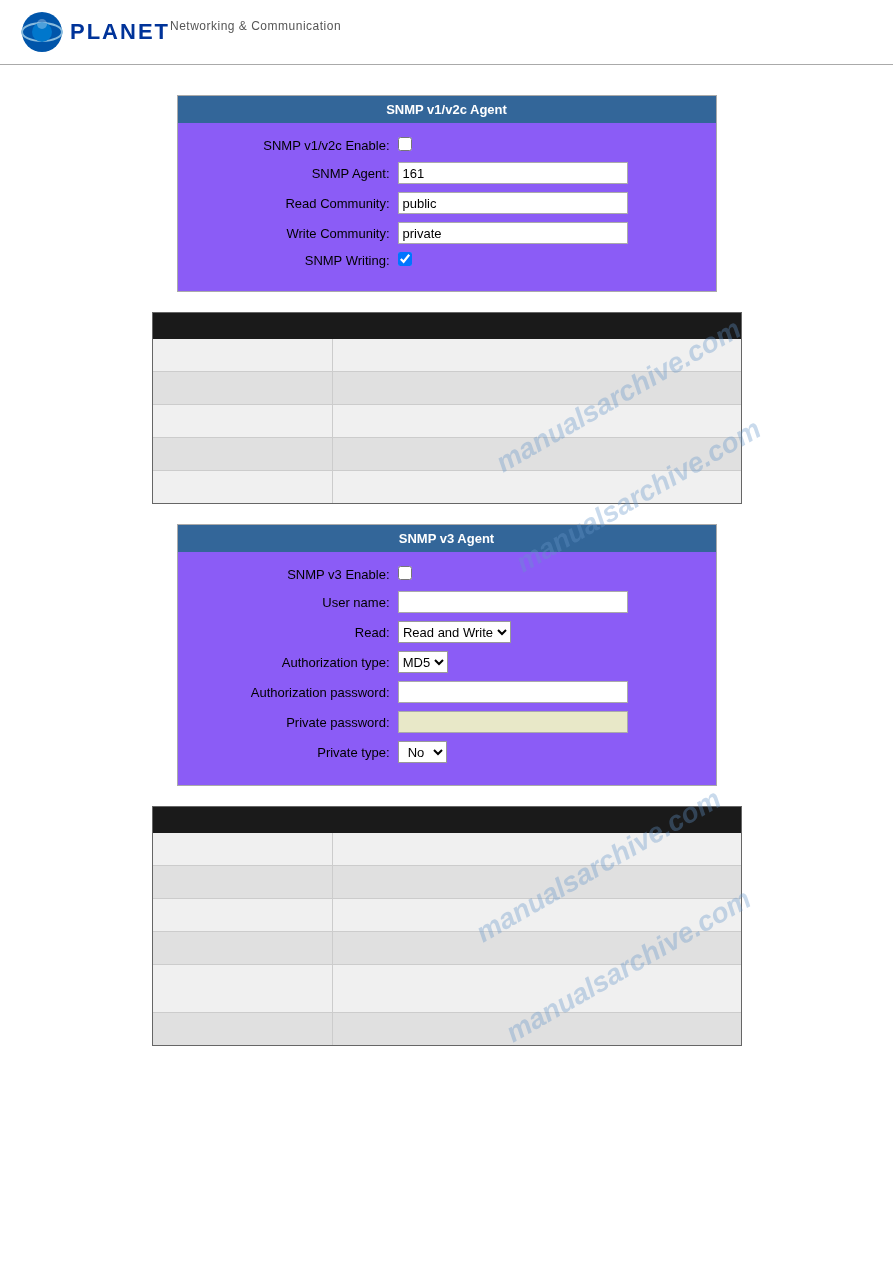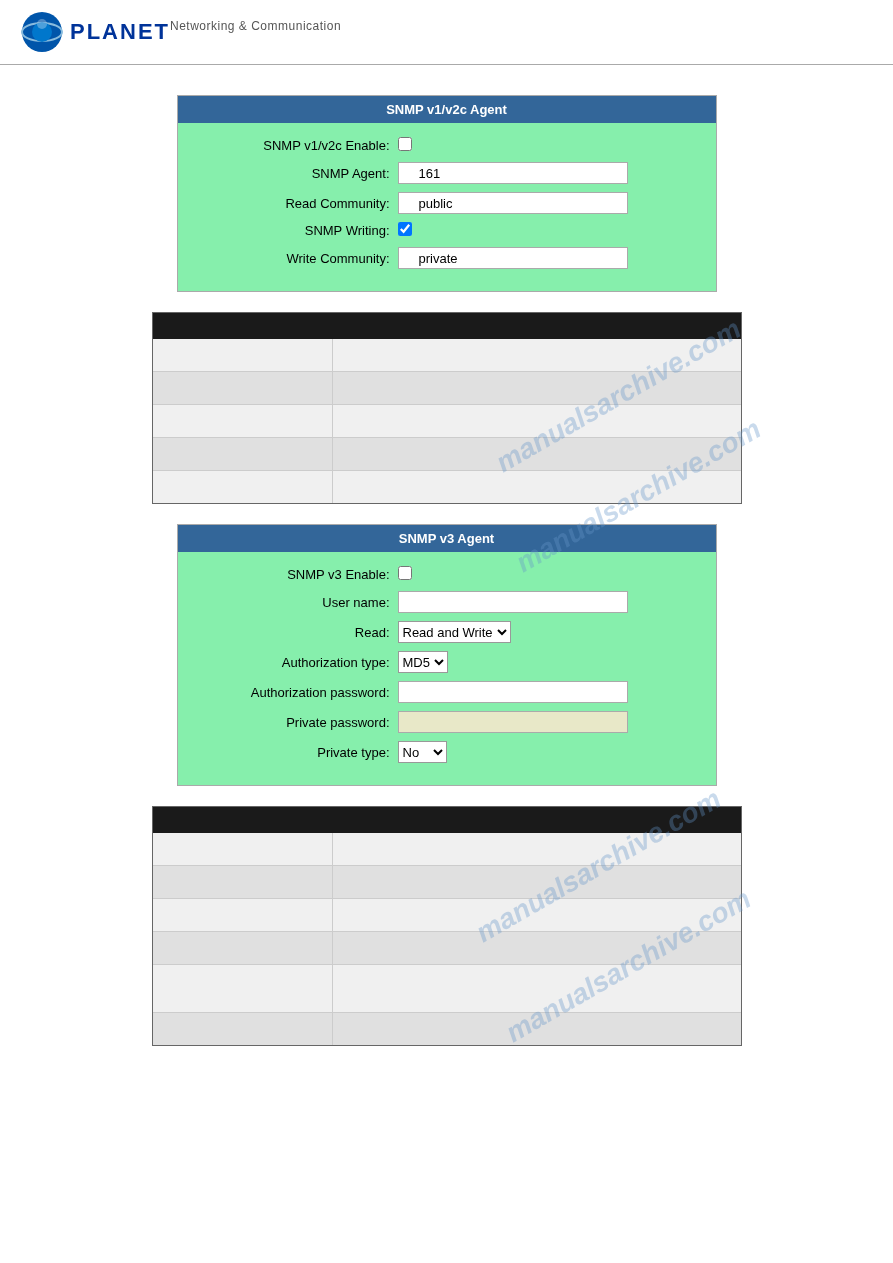--- a/index.html
+++ b/index.html
@@ -60,21 +60,21 @@
     }
     .panel-header {
       background: #336699;
       color: #ffffff;
       font-weight: bold;
       font-size: 13px;
       padding: 6px 10px;
       text-align: center;
     }
     .panel-body {
-      background: #86efac;
+      background: #8b5cf6;
       padding: 14px 20px;
     }
     .form-row {
       display: flex;
       align-items: center;
       margin-bottom: 8px;
     }
     .form-label {
       text-align: right;
       width: 200px;
@@ -83,33 +83,34 @@
       font-size: 13px;
       flex-shrink: 0;
     }
     .form-control {
       flex: 1;
     }
     input[type="text"] {
       width: 230px;
       height: 22px;
       border: 1px solid #aaaaaa;
-      padding: 2px 20px;
+      padding: 2px 4px;
       font-size: 13px;
       background: #ffffff;
     }
     input[type="checkbox"] {
       width: 14px;
       height: 14px;
     }
     select {
       height: 22px;
       font-size: 13px;
       border: 1px solid #999999;
       background: #ffffff;
+      text-align: center;
     }
     .private-password {
       background: #e8e8c8 !important;
     }
 
     
     .table-panel {
       width: 590px;
       margin-left: auto;
       margin-right: auto;
@@ -216,30 +217,30 @@
       </div>
 
       <div class="form-row">
         <div class="form-label">Read Community:</div>
         <div class="form-control">
           <input type="text" value="public" style="">
         </div>
       </div>
 
       <div class="form-row">
+        <div class="form-label">Write Community:</div>
+        <div class="form-control">
+          <input type="text" value="private" style="">
+        </div>
+      </div>
+
+      <div class="form-row">
         <div class="form-label">SNMP Writing:</div>
         <div class="form-control">
           <input type="checkbox" checked="" style="">
-        </div>
-      </div>
-
-      <div class="form-row">
-        <div class="form-label">Write Community:</div>
-        <div class="form-control">
-          <input type="text" value="private" style="">
         </div>
       </div>
     </div>
   </div>
 
   <div class="table-panel">
     <div class="table-header-row">
       <div class="table-header-cell"></div>
     </div>
     <div class="table-data-row odd">

